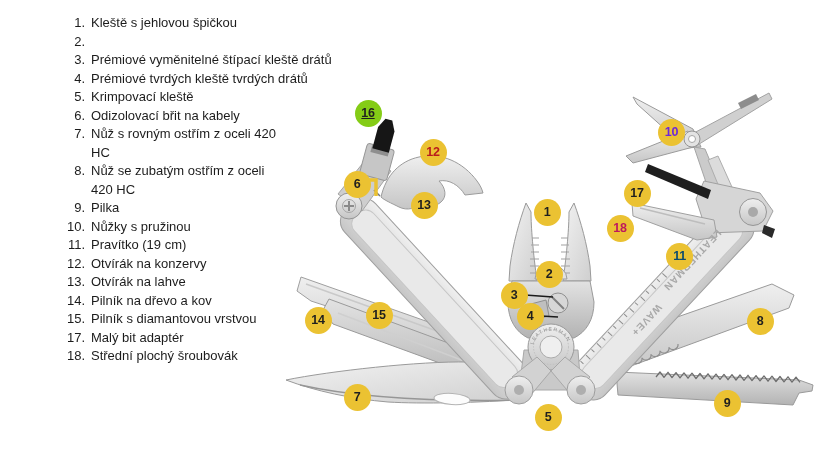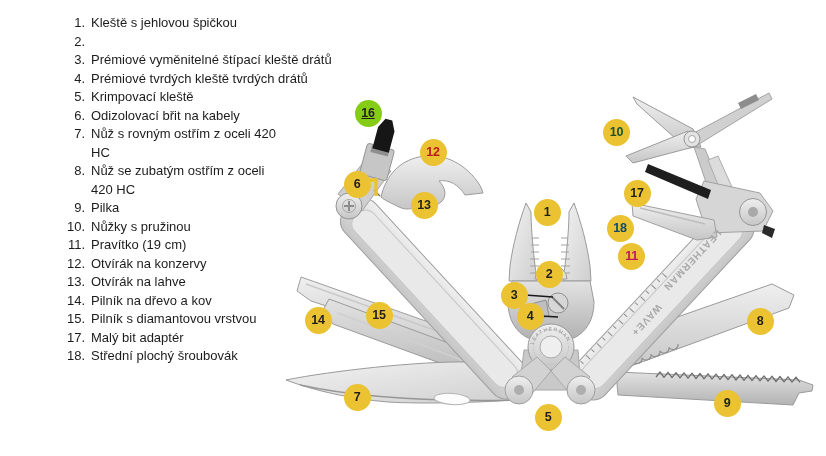--- a/index.html
+++ b/index.html
@@ -246,24 +246,24 @@
   <div id="badge-layer">
       <div class="badge" style="left: 533.5px; top: 198.5px; background: rgb(235, 194, 50); color: rgb(31, 31, 31);">1</div>
       <div class="badge" style="left: 535.5px; top: 260.5px; background: rgb(235, 194, 50); color: rgb(31, 31, 31);">2</div>
       <div class="badge" style="left: 500.5px; top: 281.5px; background: rgb(235, 194, 50); color: rgb(31, 31, 31);">3</div>
       <div class="badge" style="left: 516.5px; top: 302.5px; background: rgb(235, 194, 50); color: rgb(31, 31, 31);">4</div>
       <div class="badge" style="left: 534.5px; top: 403.5px; background: rgb(235, 194, 50); color: rgb(31, 31, 31);">5</div>
       <div class="badge" style="left: 343.5px; top: 170.5px; background: rgb(235, 194, 50); color: rgb(31, 31, 31);">6</div>
       <div class="badge" style="left: 343.5px; top: 383.5px; background: rgb(235, 194, 50); color: rgb(31, 31, 31);">7</div>
       <div class="badge" style="left: 746.5px; top: 307.5px; background: rgb(235, 194, 50); color: rgb(31, 31, 31);">8</div>
       <div class="badge" style="left: 713.5px; top: 389.5px; background: rgb(235, 194, 50); color: rgb(31, 31, 31);">9</div>
-      <div class="badge" style="left: 603px; top: 118.5px; background: rgb(235, 194, 50); color: #14532d;">10</div>
-      <div class="badge" style="left: 618px; top: 242.5px; background: rgb(235, 194, 50); color: #be185d;">11</div>
+      <div class="badge" style="left: 658px; top: 118.5px; background: rgb(235, 194, 50); color: #6d28d9;">10</div>
+      <div class="badge" style="left: 666px; top: 242.5px; background: rgb(235, 194, 50); color: #0c4a6e;">11</div>
       <div class="badge" style="left: 419.5px; top: 138.5px; background: rgb(235, 194, 50); color: #b91c1c;">12</div>
       <div class="badge" style="left: 410.5px; top: 191.5px; background: rgb(235, 194, 50); color: rgb(31, 31, 31);">13</div>
       <div class="badge" style="left: 304.5px; top: 306.5px; background: rgb(235, 194, 50); color: rgb(31, 31, 31);">14</div>
       <div class="badge" style="left: 365.5px; top: 301.5px; background: rgb(235, 194, 50); color: rgb(31, 31, 31);">15</div>
       <div class="badge" style="left: 354.5px; top: 99.5px; background: #84cc16; color: rgb(31, 31, 31); text-decoration: underline;">16</div>
       <div class="badge" style="left: 623.5px; top: 179.5px; background: rgb(235, 194, 50); color: rgb(31, 31, 31);">17</div>
-      <div class="badge" style="left: 606.5px; top: 214.5px; background: rgb(235, 194, 50); color: #0c4a6e;">18</div>
+      <div class="badge" style="left: 606.5px; top: 214.5px; background: rgb(235, 194, 50); color: #be185d;">18</div>
     </div>
 
 </div>
 
 </body></html>

